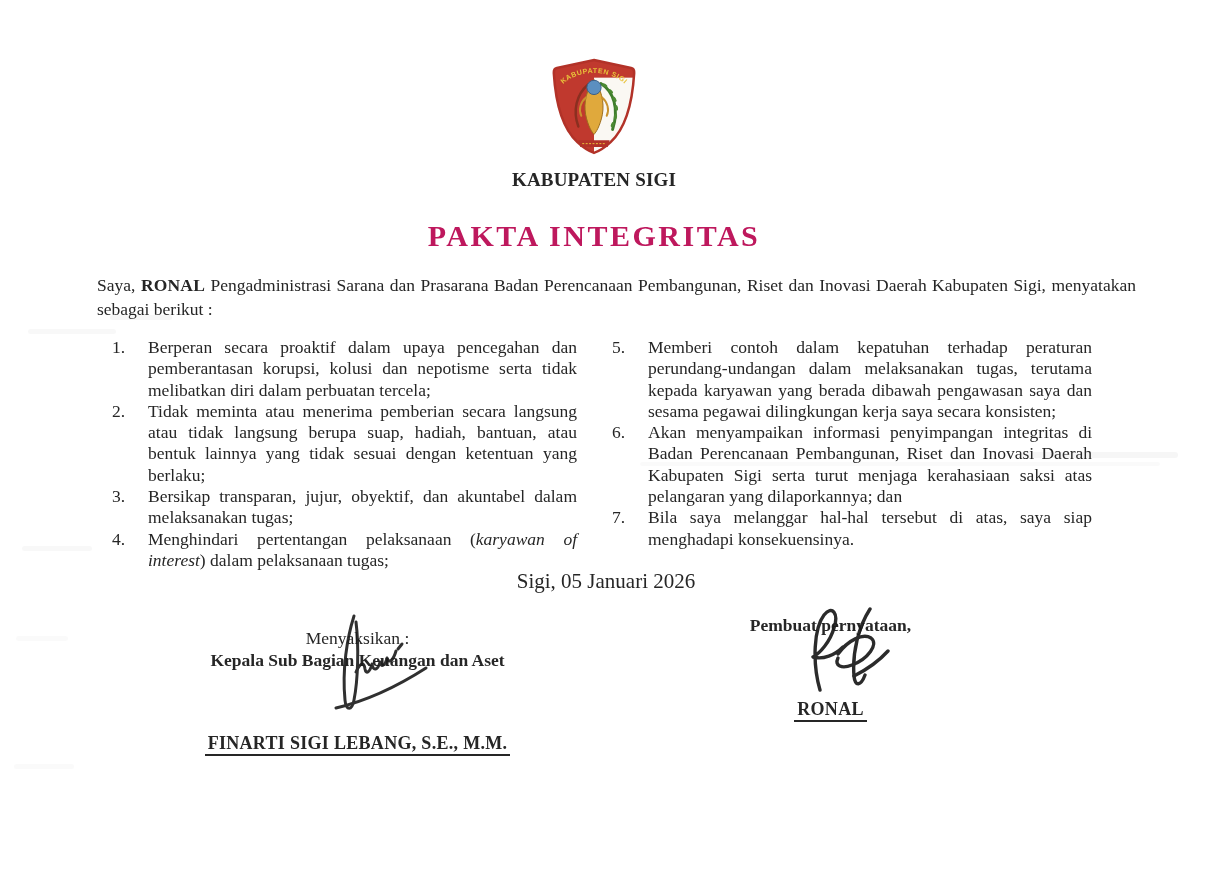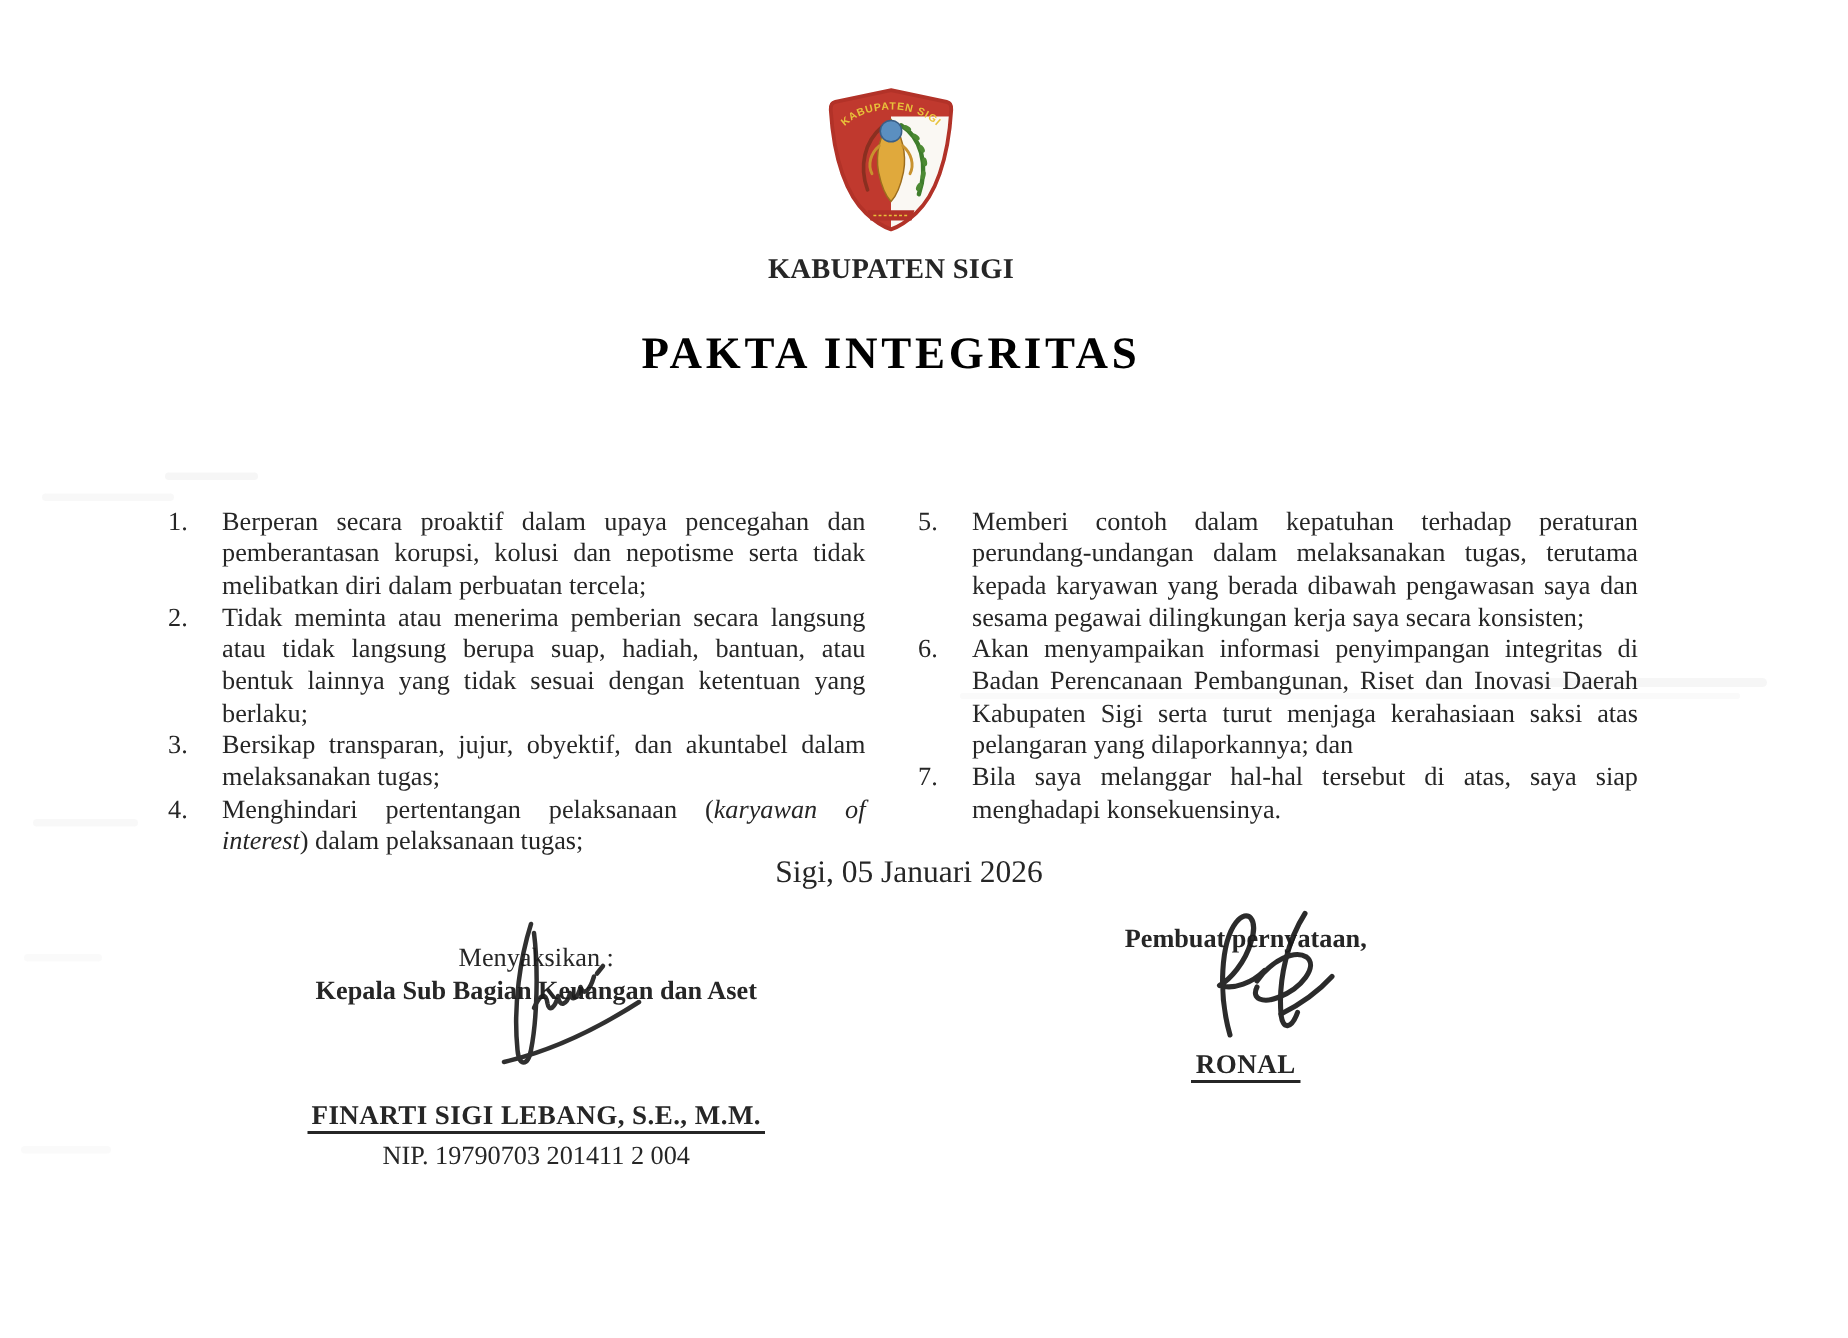--- a/index.html
+++ b/index.html
@@ -7,21 +7,21 @@
     position:relative;width:1232px;height:892px;margin:0 auto;
     background:#ffffff;overflow:hidden;
     font-family:"Liberation Serif","DejaVu Serif",serif;color:#262626;
   }
   
   .logo{position:absolute;left:551px;top:56px;width:86px;height:100px;}
   .org-block{position:absolute;left:0;top:168px;width:1188px;text-align:center;}
   .org-line1,.org-line2{font-size:19px;font-weight:bold;letter-spacing:.2px;line-height:23px;}
   .doc-title{
     position:absolute;left:0;top:219px;width:1188px;text-align:center;
-    font-size:30px;font-weight:bold;letter-spacing:2.5px;color:#000000;
+    font-size:30px;font-weight:bold;letter-spacing:2.5px;color:#be185d;
   }
   
   .intro{
     position:absolute;left:97px;top:273px;width:1039px;
     font-size:17.5px;line-height:24px;text-align:justify;
   }
   .intro b{letter-spacing:.2px;}
   
   .col{position:absolute;top:337px;font-size:17.5px;line-height:21.3px;}
   .col-left{left:112px;width:465px;}
@@ -86,20 +86,21 @@
       <textPath href="#arcTextPath" startOffset="50%" text-anchor="middle">KABUPATEN SIGI</textPath>
     </text>
   </svg>
 
   <div class="org-block">
     <div class="org-line2">KABUPATEN SIGI</div>
   </div>
 
   <div class="doc-title">PAKTA INTEGRITAS</div>
 
+  <div class="intro"><span>Saya, </span><b>RONAL</b><span> Pengadministrasi Sarana dan Prasarana Badan Perencanaan Pembangunan, Riset dan Inovasi Daerah Kabupaten Sigi, menyatakan sebagai berikut :</span></div>
 
   <div class="col col-left" id="list-left">
       <div class="li">
         <span class="num">1.</span>
         <span class="txt"><span>Berperan secara proaktif dalam upaya pencegahan dan pemberantasan korupsi, kolusi dan nepotisme serta tidak melibatkan diri dalam perbuatan tercela;</span></span>
       </div>
       <div class="li">
         <span class="num">2.</span>
         <span class="txt"><span>Tidak meminta atau menerima pemberian secara langsung atau tidak langsung berupa suap, hadiah, bantuan, atau bentuk lainnya yang tidak sesuai dengan ketentuan yang berlaku;</span></span>
       </div>
@@ -127,21 +128,20 @@
       </div>
     </div>
 
   <div class="dateline">Sigi, 05 Januari 2026</div>
 
   <div class="sig-block sig-witness-block">
     <div>Menyaksikan :</div>
     <div class="sig-role">Kepala Sub Bagian Keuangan dan Aset</div>
     <div class="sig-gap-witness"></div>
     <div><span class="sig-name">FINARTI SIGI LEBANG, S.E., M.M.</span></div>
-    <div class="nip">NIP. 19790703 201411 2 004</div>
   </div>
 
   <div class="sig-block sig-signer-block">
     <div class="sig-role">Pembuat pernyataan,</div>
     <div class="sig-gap-signer"></div>
     <div><span class="sig-name">RONAL</span></div>
   </div>
 
   <svg class="sig-svg sig-svg-witness" viewBox="0 0 152 116" fill="none" stroke="#1a1a1a" stroke-width="3" stroke-linecap="round" stroke-linejoin="round" opacity="0.9">
     <path d="M58,8 C51,30 46,62 49,92 C50,103 56,103 58,92 C62,72 63,38 60,14"></path>

